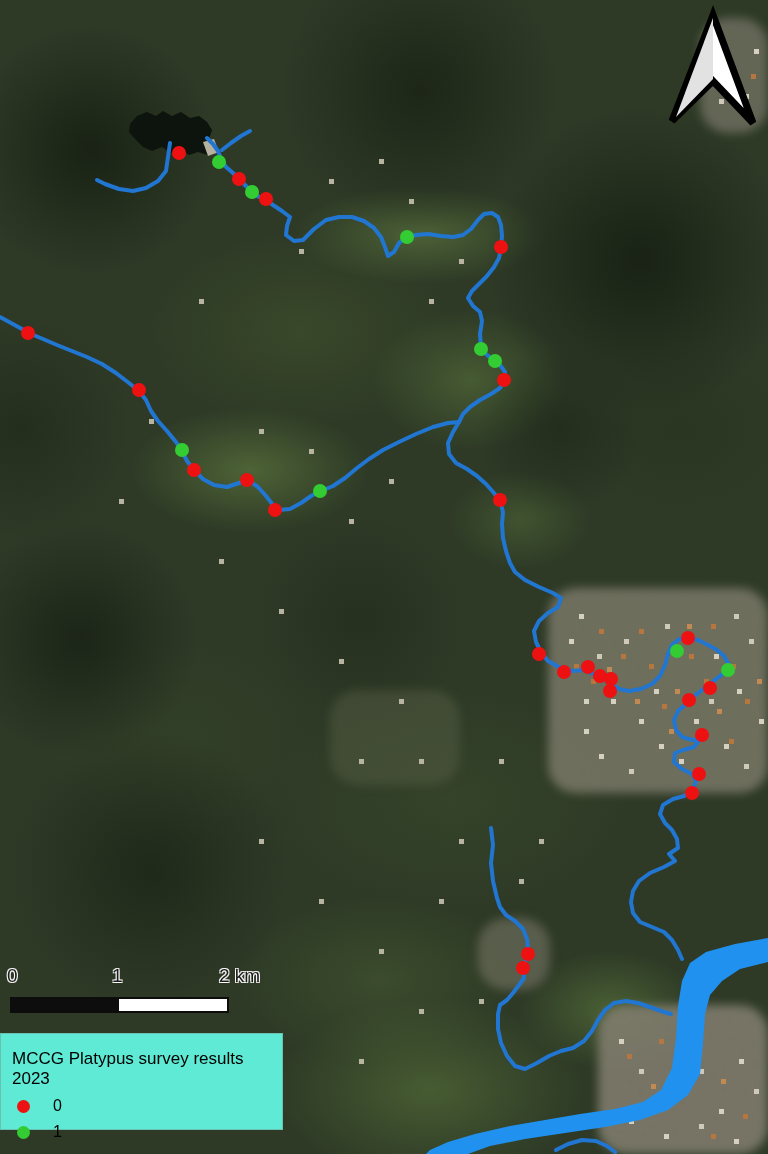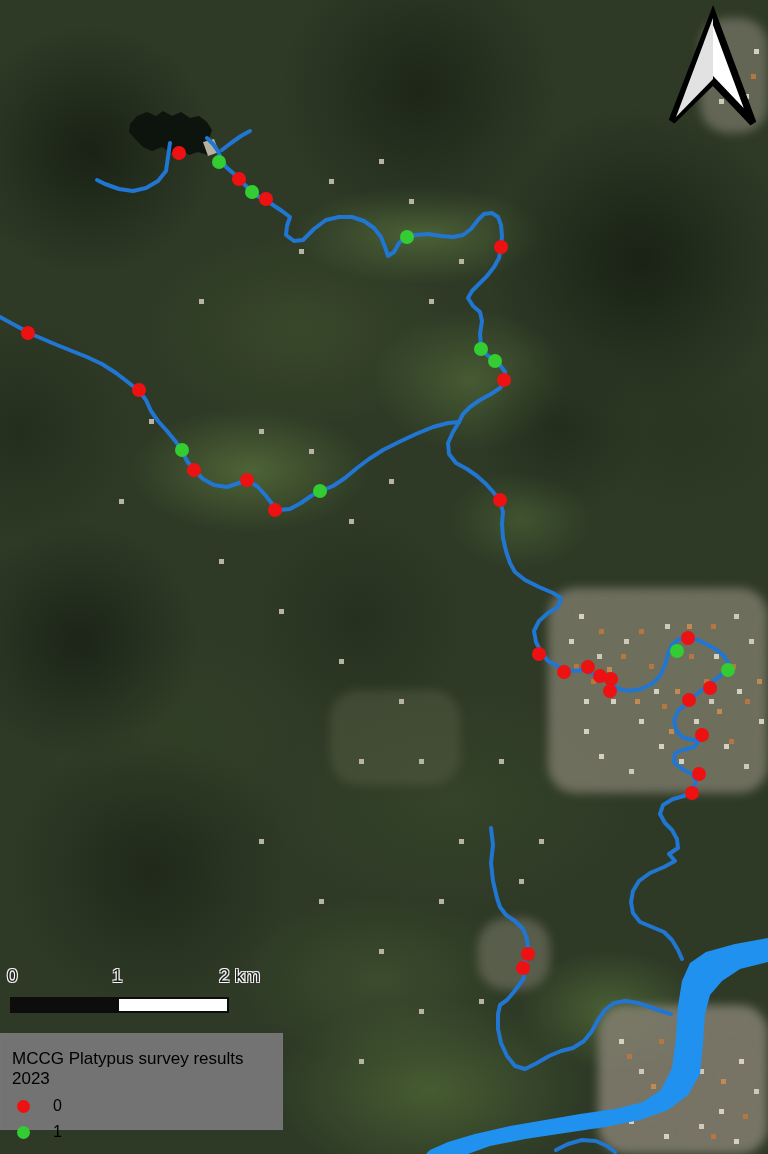--- a/index.html
+++ b/index.html
@@ -97,21 +97,21 @@
   
   #scalebar{position:absolute;left:0;top:963px;width:300px;height:55px;}
   .sb-label{position:absolute;top:2px;font-size:19px;color:#1c1c1c;
     text-shadow:-1px -1px 0 rgba(255,255,255,.9),1px -1px 0 rgba(255,255,255,.9),
                 -1px 1px 0 rgba(255,255,255,.9),1px 1px 0 rgba(255,255,255,.9);}
   #sb-l0{left:7px;} #sb-l1{left:112px;} #sb-l2{left:219px;}
   #sb-bar{position:absolute;left:10px;top:34px;width:215px;height:12px;
     border:2px solid #0d0d0d;background:#fff;}
   #sb-black{position:absolute;left:0;top:0;width:107px;height:12px;background:#0d0d0d;}
   
-  #legend{position:absolute;left:0;top:1033px;width:283px;height:97px;background:#737373;
+  #legend{position:absolute;left:0;top:1033px;width:283px;height:97px;background:#5eead4;
     box-sizing:border-box;border:1px solid rgba(120,120,120,.35);}
   #legend-title{margin:15px 0 0 11px;font-size:17px;color:#000;}
   .legend-row{display:flex;align-items:center;margin:8px 0 0 16px;}
   .legend-swatch{width:13px;height:13px;border-radius:50%;flex:0 0 auto;}
   .legend-label{margin-left:23px;font-size:16px;color:#000;}
 </style>
 </head>
 <body>
 
 <div id="map-viewport">

